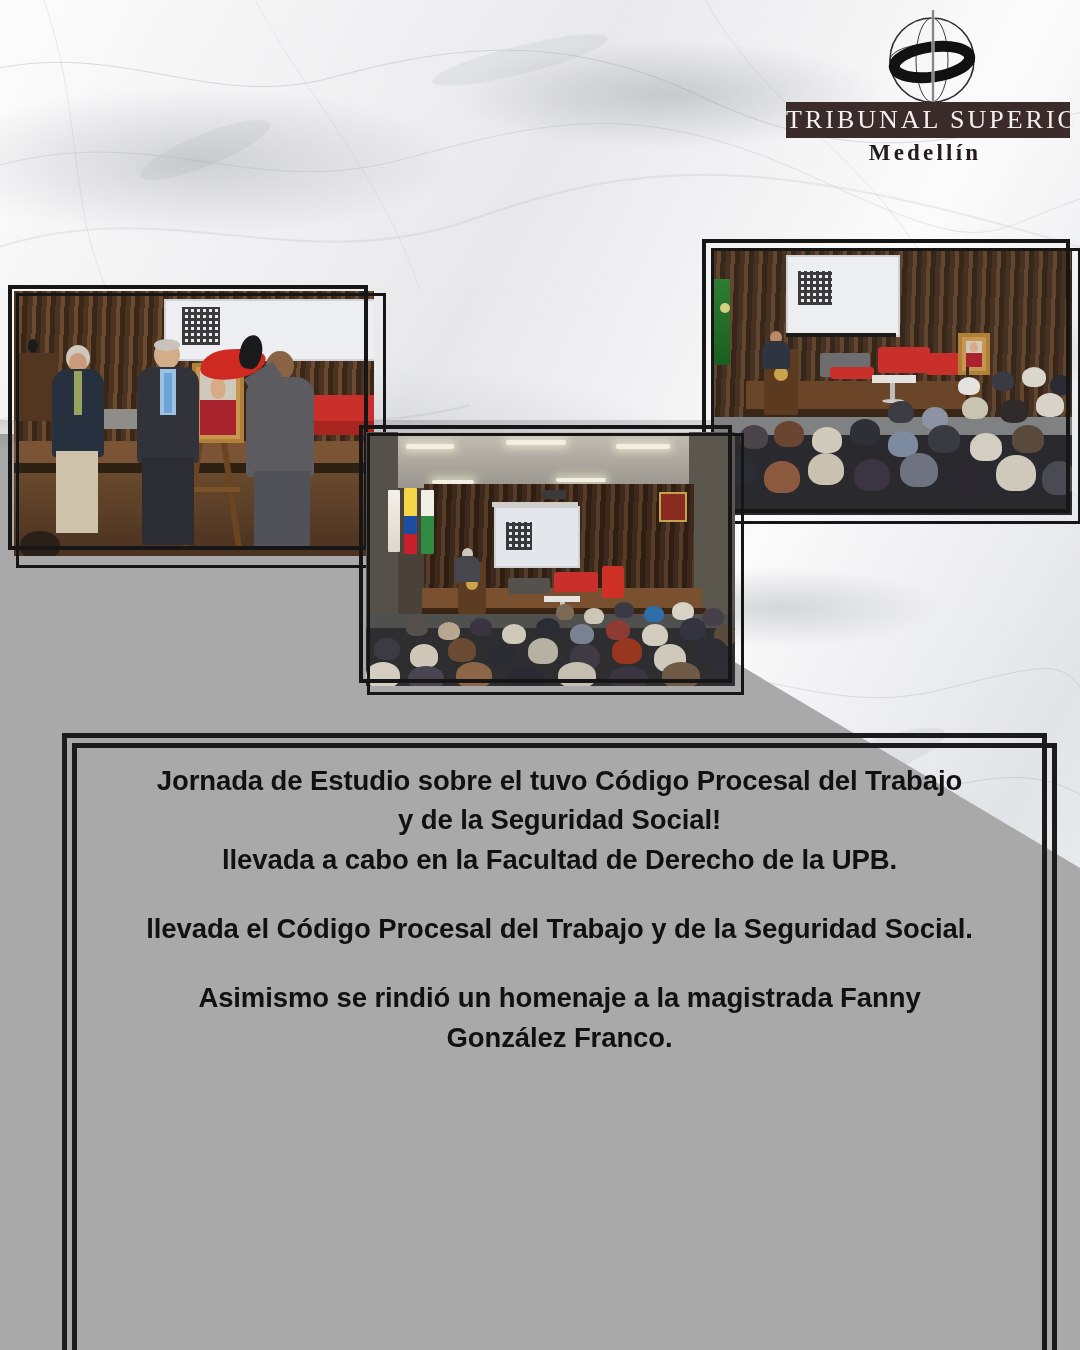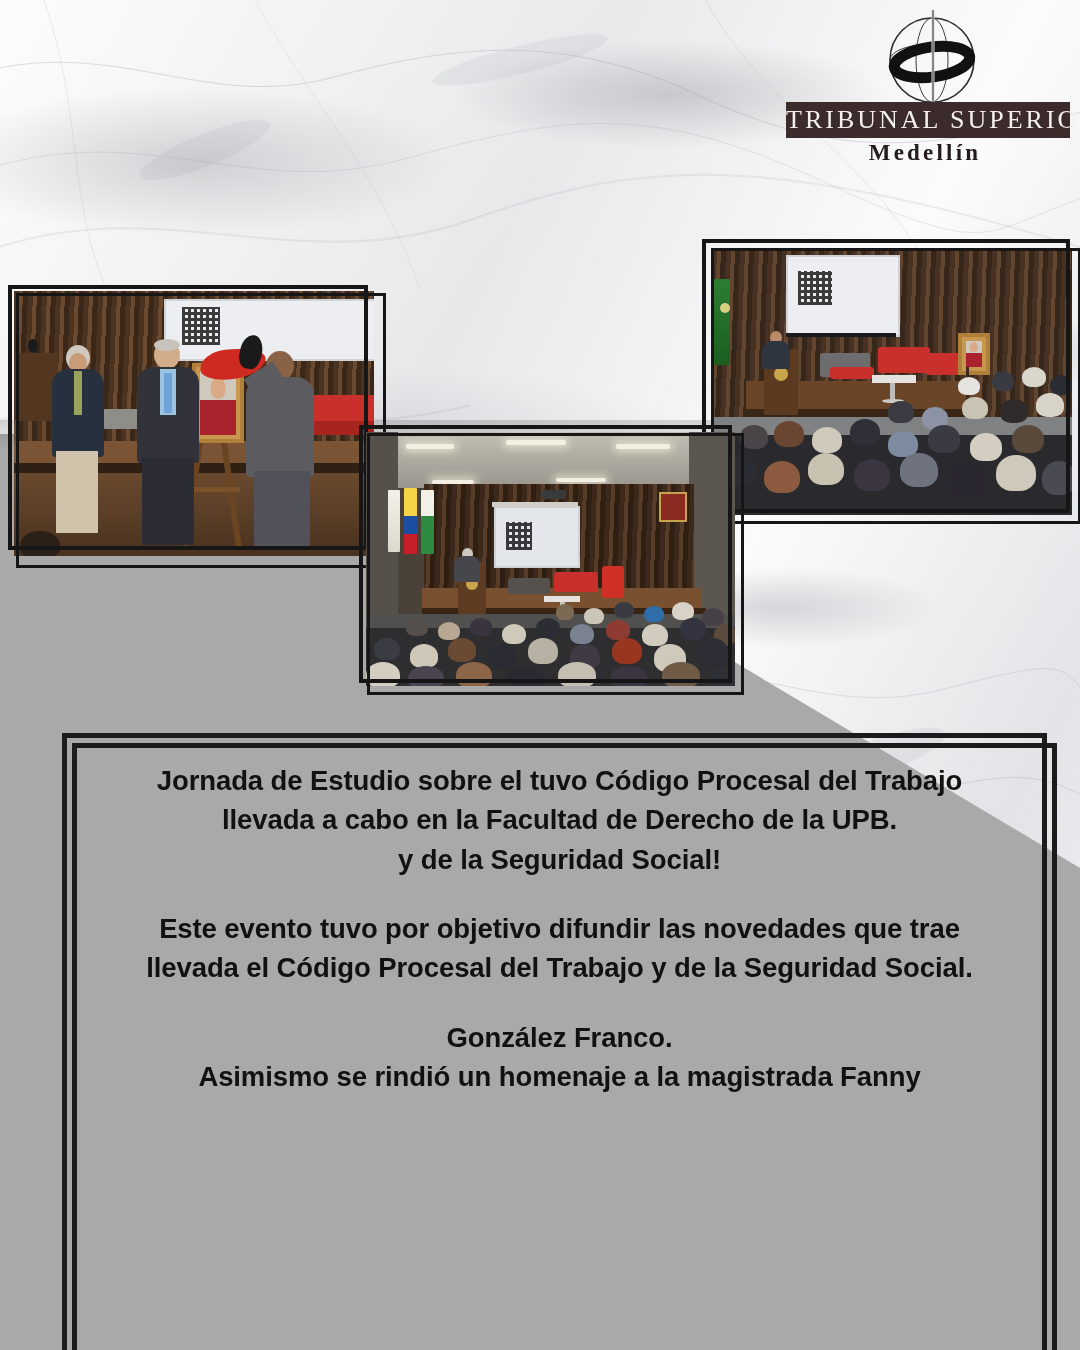--- a/index.html
+++ b/index.html
@@ -396,24 +396,23 @@
     </div>
     <div class="fr1"></div>
     <div class="fr2"></div>
   </div>
 
   <div class="card">
     <div class="cf1"></div>
     <div class="cf2"></div>
     <div class="body">
       <p>Jornada de Estudio sobre el tuvo Código Procesal del Trabajo</p>
+      <p>y de la Seguridad Social!</p>
       <p>llevada a cabo en la Facultad de Derecho de la UPB.</p>
-      <p>y de la Seguridad Social!</p>
       <div class="gap"></div>
-      <p>Este evento tuvo por objetivo difundir las novedades que trae</p>
       <p>llevada el Código Procesal del Trabajo y de la Seguridad Social.</p>
       <div class="gap"></div>
+      <p>Asimismo se rindió un homenaje a la magistrada Fanny</p>
       <p>González Franco.</p>
-      <p>Asimismo se rindió un homenaje a la magistrada Fanny</p>
     </div>
   </div>
 
 </div>
 
 </body></html>

